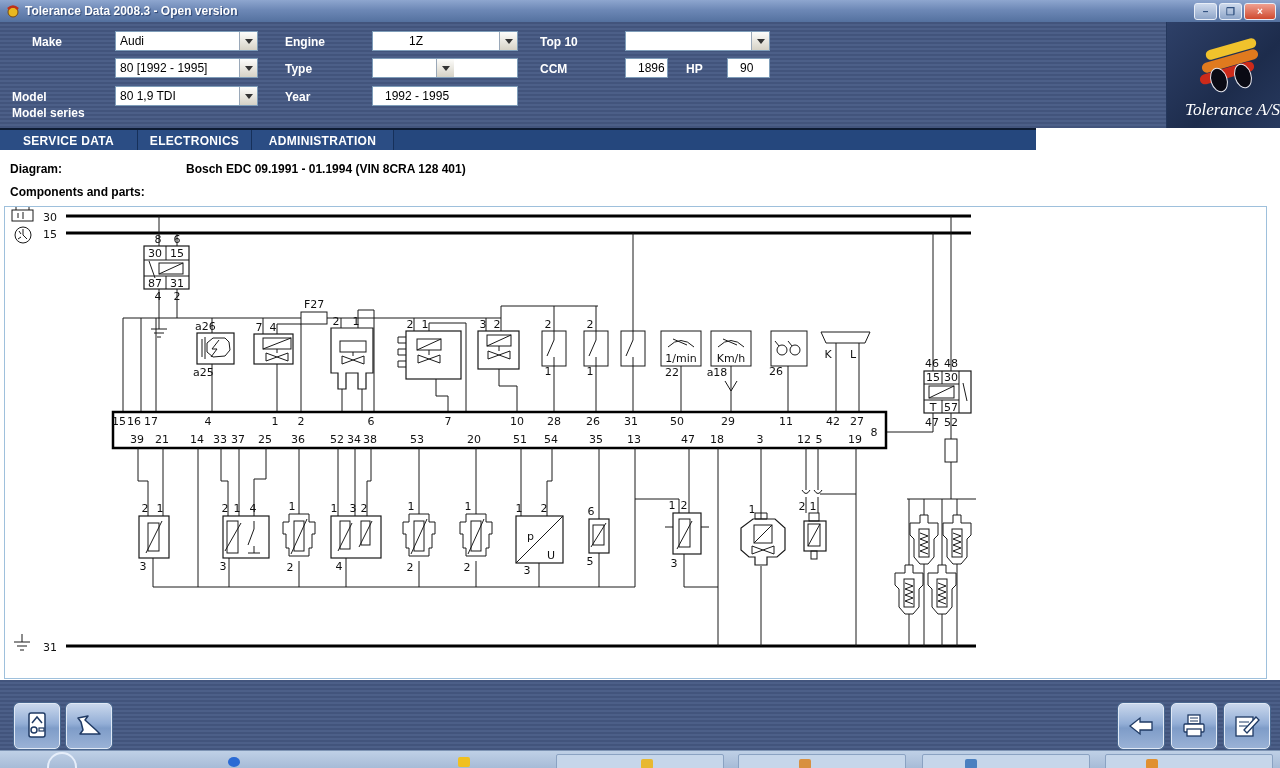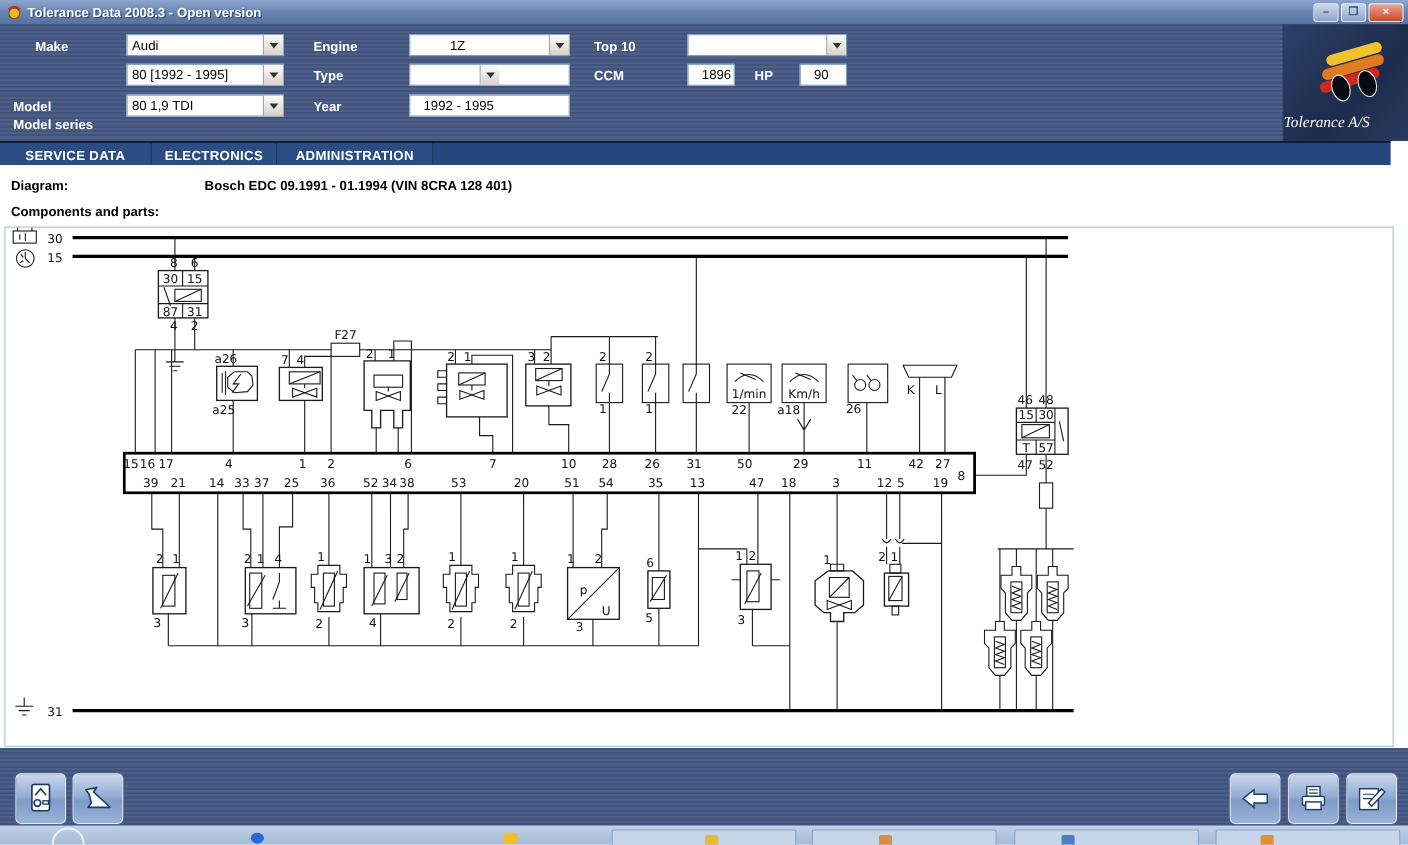--- a/index.html
+++ b/index.html
@@ -21,24 +21,24 @@
   .fld-label{position:absolute;color:#fff;font-size:12px;font-weight:bold;}
   .dd,.tbox{position:absolute;height:20px;background:#fff;border:1px solid #7f9db9;box-sizing:border-box;
     font-size:12px;color:#000;display:flex;align-items:center;}
   .dd .val{flex:1;padding-left:4px;white-space:nowrap;overflow:hidden;}
   .dd .btn{width:17px;height:100%;background:linear-gradient(180deg,#fdfdfb,#d6d2c6);
     border-left:1px solid #9aa8b8;display:flex;align-items:center;justify-content:center;}
   .dd .btn::after{content:"";border-left:4px solid transparent;border-right:4px solid transparent;border-top:5px solid #333;}
   .tbox{padding-left:12px;}
   .logo-panel{position:absolute;right:0;top:0;width:113px;height:106px;border-left:1px solid #24375c;
     background:linear-gradient(135deg,#2e4068 0%,#1d2c4c 60%,#27395e 100%);overflow:hidden;}
-  .logo-text{position:absolute;left:0;right:0;bottom:8px;text-align:left;color:#fff;
-    font-family:"Liberation Serif",serif;font-style:italic;font-size:14px;}
-  
-  .tabbar{position:absolute;left:0;top:128px;width:1264px;height:22px;background:#25477d;border-top:2px solid #0d1b33;display:flex;}
+  .logo-text{position:absolute;left:0;right:0;bottom:8px;text-align:right;color:#fff;
+    font-family:"Liberation Serif",serif;font-style:italic;font-size:17px;}
+  
+  .tabbar{position:absolute;left:0;top:128px;width:1036px;height:22px;background:#25477d;border-top:2px solid #0d1b33;display:flex;}
   .tab{height:100%;display:flex;align-items:center;justify-content:center;color:#fff;font-size:12px;font-weight:bold;
     background:#2b4d84;border-right:1px solid #16305a;letter-spacing:.3px;}
   .tab-rest{flex:1;background:#25477d;}
   
   .infobar{position:absolute;left:0;top:150px;width:1280px;height:56px;background:#fff;}
   .info-label{position:absolute;font-size:12px;font-weight:bold;color:#000;}
   .cdd{position:absolute;left:186px;top:181px;width:280px;height:20px;border:1px solid #7f9db9;
     background:#fff;box-sizing:border-box;display:flex;}
   .cdd .sel{flex:1;background:#316ac5;color:#fff;font-size:12px;font-weight:bold;padding:1px 3px;
     outline:1px dotted #c08a2a;outline-offset:-2px;display:flex;align-items:center;}

